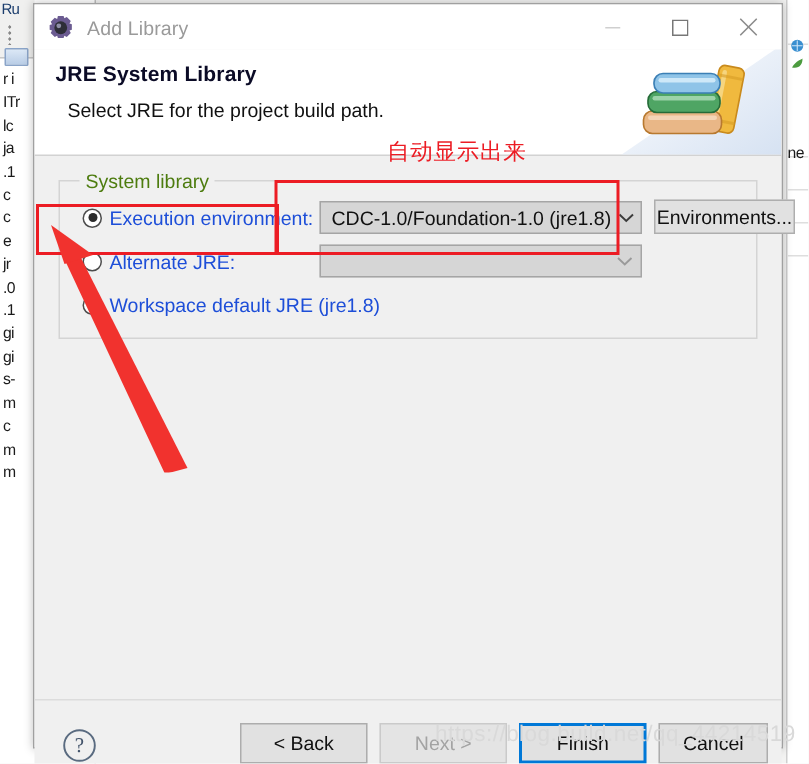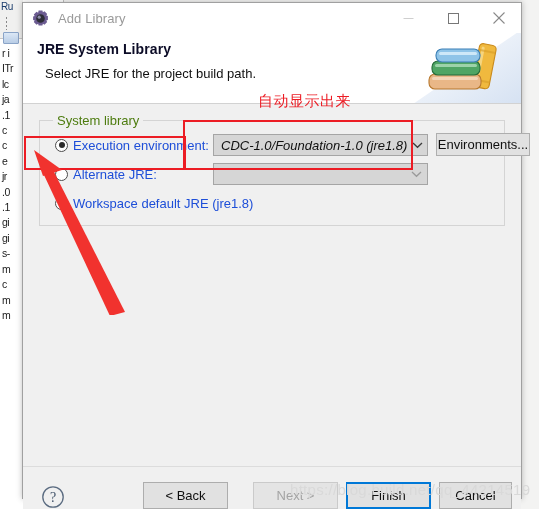--- a/index.html
+++ b/index.html
@@ -360,20 +360,39 @@
         <div>gi</div>
         <div>gi</div>
         <div>s-</div>
         <div>m</div>
         <div>c</div>
         <div>m</div>
         <div>m</div>
       </div>
     </div>
 
+    <div class="bg-right-strip">
+      <div class="bg-right-row" style="top:29px;"></div>
+      <div class="bg-right-row" style="top:104px;"></div>
+      <div class="bg-right-row" style="top:126px;"></div>
+      <div class="bg-right-row" style="top:148px;"></div>
+      <div class="bg-right-row" style="top:170px;"></div>
+      <div class="bg-right-ico" style="top:22px;">
+        <svg width="9" height="9" viewBox="0 0 9 9">
+            <circle cx="4.5" cy="4.5" r="4" fill="#3a8fd0"></circle>
+            <path d="M1 4.5h7M4.5 1v7" stroke="#cfe6f7" stroke-width="0.7"></path>
+          </svg>
+      </div>
+      <div class="bg-right-ico" style="top:34px;">
+        <svg width="9" height="9" viewBox="0 0 9 9">
+            <path d="M1 7c3-5 6-5 7-6 0 4-2 7-7 6z" fill="#4c9b3f"></path>
+          </svg>
+      </div>
+      <div class="bg-right-text" style="top:96px;">ne</div>
+    </div>
   </div>
 
   <div class="dialog">
 
     <div class="titlebar">
       <div class="title-icon">
         <svg width="17" height="17" viewBox="0 0 17 17">
           <path d="M6.6 0.6h3.8l0.5 1.6 1.6-0.9 2.7 2.7-0.9 1.6 1.6 0.5v3.8l-1.6 0.5 0.9 1.6-2.7 2.7-1.6-0.9-0.5 1.6H6.6l-0.5-1.6-1.6 0.9-2.7-2.7 0.9-1.6-1.6-0.5V6.6l1.6-0.5L1.8 4.5l2.7-2.7 1.6 0.9z" fill="#6b5b91"></path>
           <circle cx="8.5" cy="8.5" r="4.3" fill="#2e2e38"></circle>
           <circle cx="7.2" cy="7.2" r="1.6" fill="#8f8fa8"></circle>
@@ -436,21 +455,21 @@
 
     <div class="body">
 
       <div class="groupbox"></div>
       <div class="group-legend">System library</div>
 
       <div class="opt-row" style="left:32px; top:30px;">
         <div class="radio checked"></div>
         <div class="opt-label">Execution environment:</div>
       </div>
-      <div class="combo" style="left:190px; top:30px; width:215px;font-style:italic;">
+      <div class="combo" style="left:190px; top:30px; width:215px;">
         <div class="combo-text">CDC-1.0/Foundation-1.0 (jre1.8)</div>
         <div class="combo-arrow">
           <svg width="11" height="8" viewBox="0 0 11 8">
               <polyline points="1,2 5.5,6.3 10,2" fill="none" stroke="#3b3b3b" stroke-width="1.3"></polyline>
             </svg>
         </div>
       </div>
       <div class="sidebtn" style="left:413px; top:29px; width:94px;">Environments...</div>
 
       <div class="opt-row" style="left:32px; top:59px;">
@@ -472,21 +491,21 @@
       </div>
     </div>
 
     <div class="footer">
       <div class="help-icon">
         <svg width="24" height="24" viewBox="0 0 24 24">
           <circle cx="12" cy="12" r="10.2" fill="none" stroke="#5a6b80" stroke-width="1.3"></circle>
           <text x="12" y="16.6" font-family="Liberation Serif, serif" font-size="14" fill="#42536a" text-anchor="middle">?</text>
         </svg>
       </div>
-      <div class="btn" style="left:120px; width:85px;">&lt; Back</div>
+      <div class="btn" style="left:137px; width:85px;">&lt; Back</div>
       <div class="btn disabled" style="left:230px; width:85px;">Next &gt;</div>
       <div class="btn default" style="left:323px; width:85px;">Finish</div>
       <div class="btn" style="left:416px; width:73px;">Cancel</div>
     </div>
   </div>
 
   <div class="ann-text" style="left:258px; top:92px;">自动显示出来</div>
 
   <div class="ann-box" style="left:24px; top:136px; width:162px; height:34px;"></div>
 

